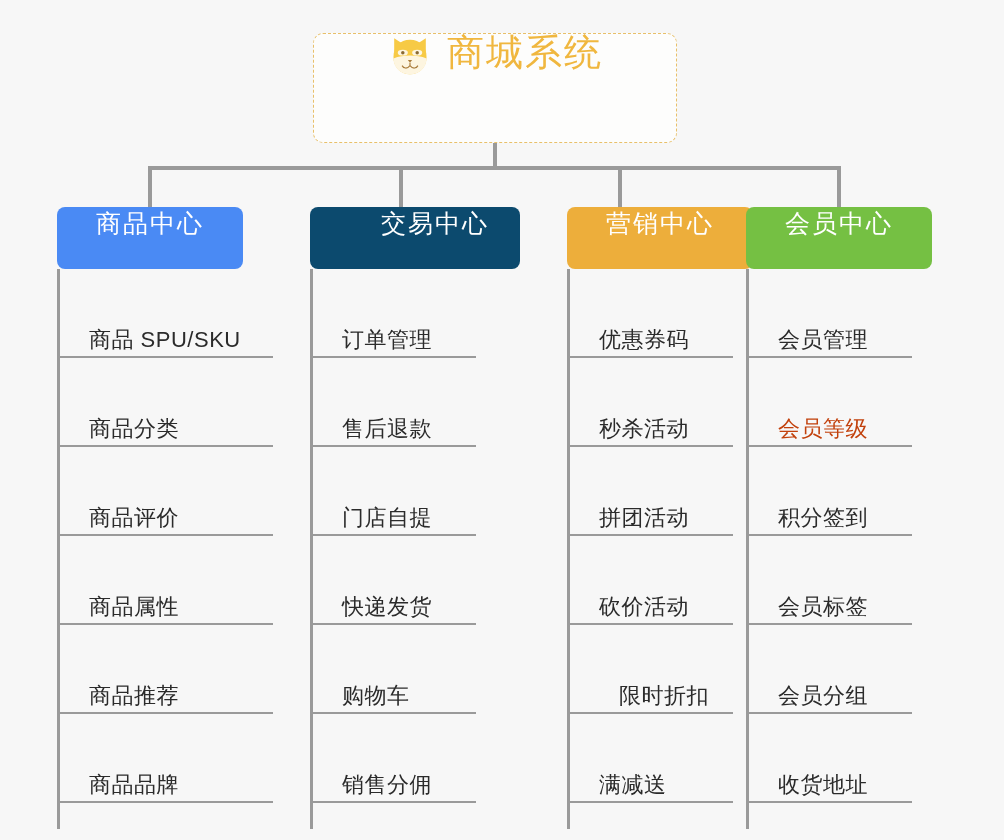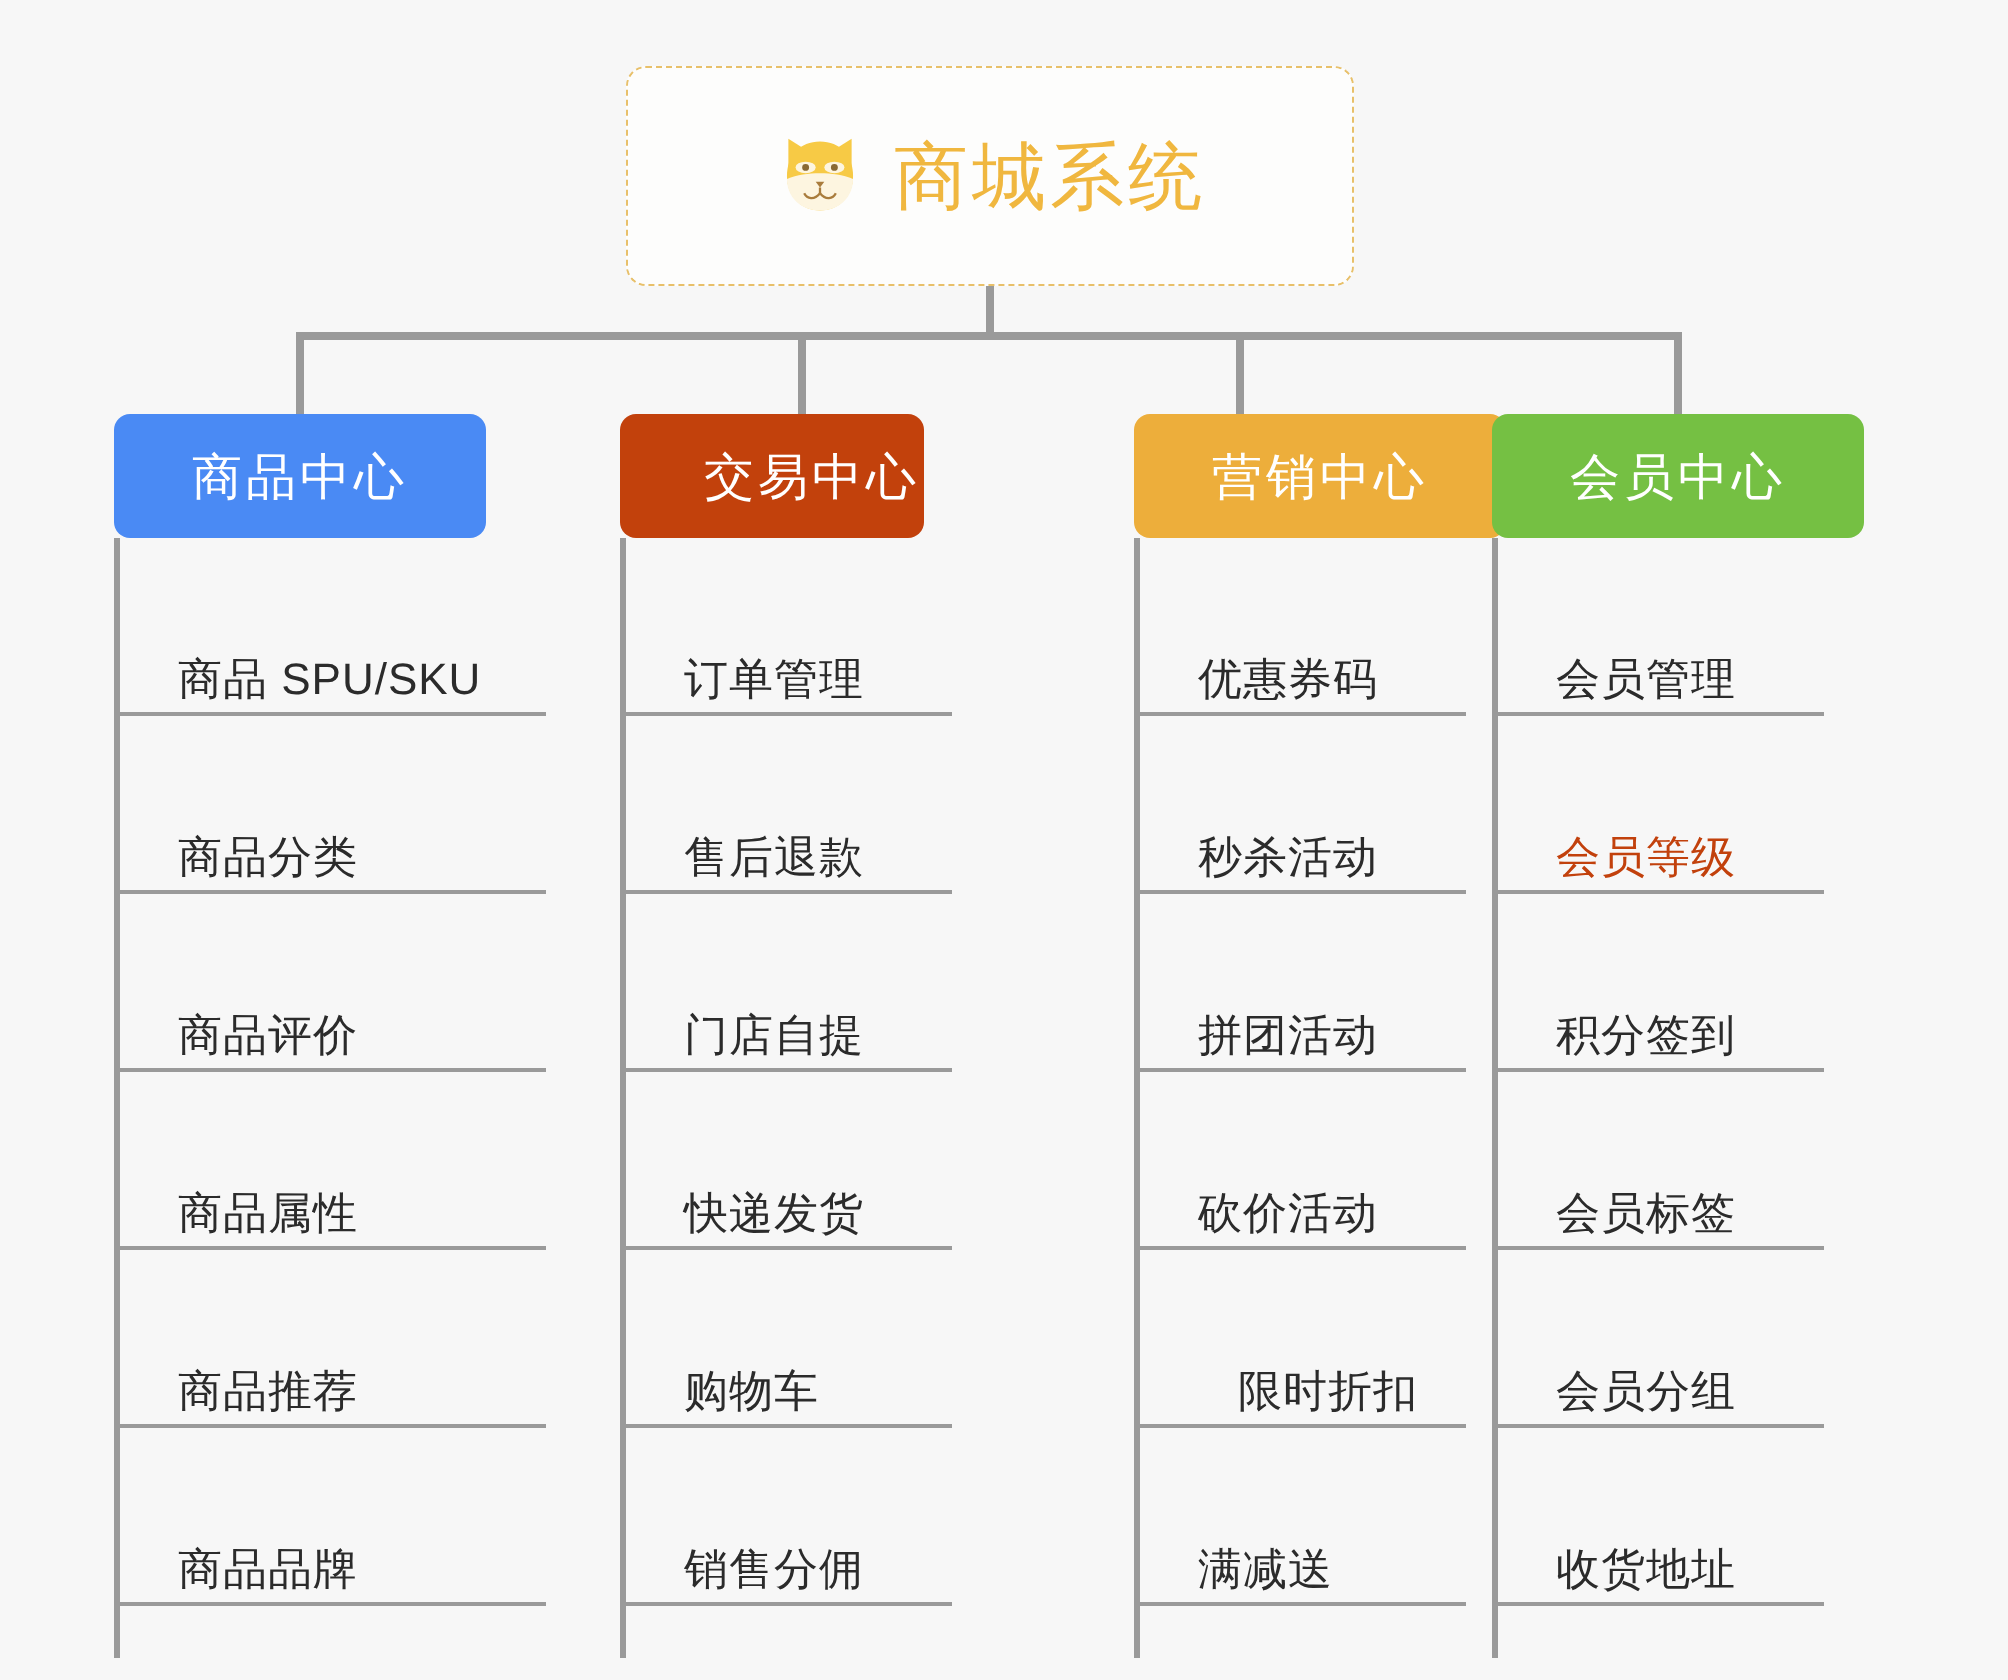--- a/index.html
+++ b/index.html
@@ -24,21 +24,20 @@
     position: absolute;
     left: 313px;
     top: 33px;
     width: 364px;
     height: 110px;
     box-sizing: border-box;
     background: #fdfdfc;
     border: 1px dashed #e8c06a;
     border-radius: 10px;
     display: flex;
-    align-items: center;
     justify-content: center;
     gap: 14px;
   }
   .root-title {
     font-size: 37px;
     color: #f0b73f;
     letter-spacing: 2px;
     line-height: 1;
     white-space: nowrap;
   }
@@ -74,21 +73,20 @@
 
   
   .column {
     position: absolute;
     top: 207px;
   }
   .cat-header {
     height: 62px;
     border-radius: 8px;
     display: flex;
-    align-items: center;
     justify-content: center;
     color: #ffffff;
     font-size: 25px;
     letter-spacing: 2px;
     box-sizing: border-box;
   }
 
   
   .branch {
     position: relative;
@@ -196,21 +194,21 @@
         </li>
         <li class="item">
           <span class="item-label" style="color: rgb(43, 43, 43);">商品品牌</span>
           <span class="item-underline" style="width: 216px; background: rgb(154, 154, 154);"></span>
         </li>
       </ul>
     </div>
   </div>
 
   <div class="column" style="left: 310px; width: 182px;">
-    <div class="cat-header" style="background: #c2410c; width: 152px; padding-left: 40px;">
+    <div class="cat-header" style="background: #0c4a6e; width: 210px; padding-left: 40px;">
       <span>交易中心</span>
     </div>
     <div class="branch">
       <div class="spine" style="height: 560px; background: rgb(154, 154, 154);"></div>
       <ul class="items">
         <li class="item">
           <span class="item-label" style="color: rgb(43, 43, 43);">订单管理</span>
           <span class="item-underline" style="width: 166px; background: rgb(154, 154, 154);"></span>
         </li>
         <li class="item">

